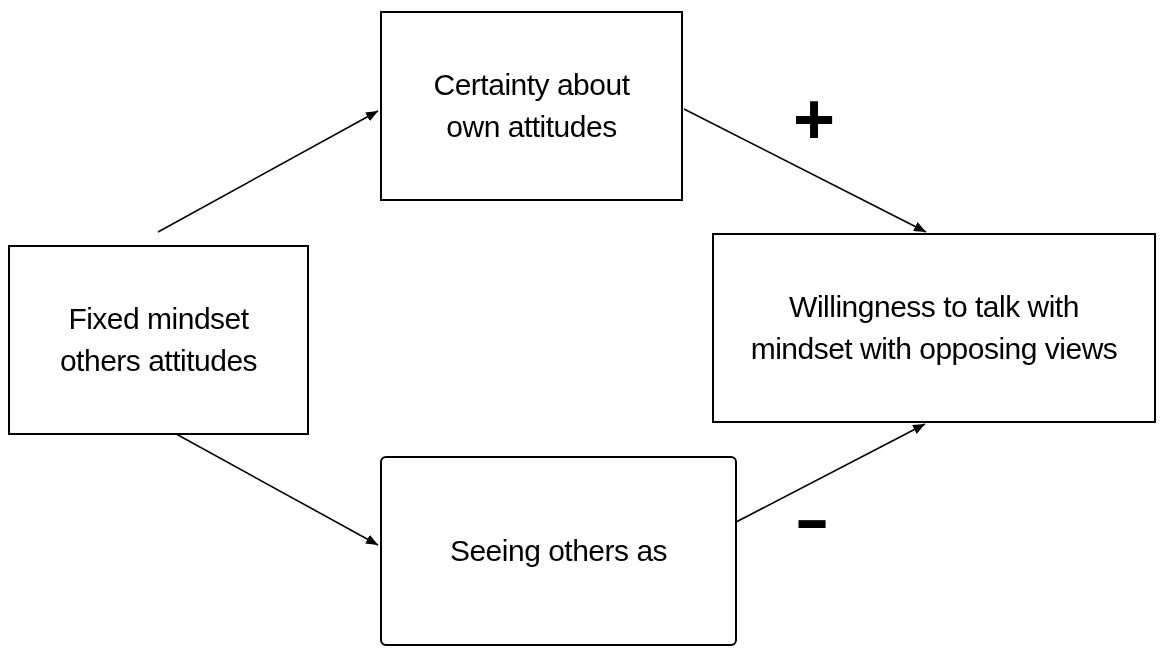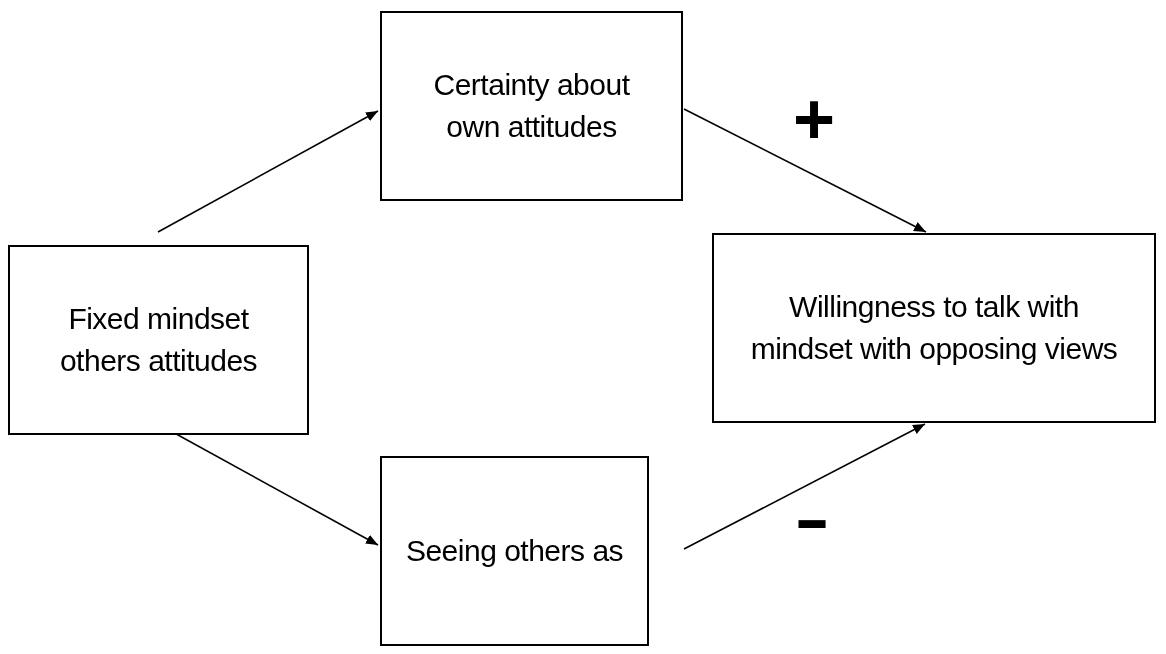--- a/index.html
+++ b/index.html
@@ -34,21 +34,21 @@
     align-items: center;
     justify-content: center;
     text-align: center;
     font-size: 30px;
     line-height: 42px;
     letter-spacing: -0.5px;
     color: #000000;
   }
   .node-fixed   { left: 8px;   top: 233px; width: 301px; height: 190px; margin-top: 12px; }
   .node-certain { left: 380px; top: 11px;  width: 303px; height: 190px; }
-  .node-seeing  { left: 380px; top: 456px; width: 269px; height: 190px; }
+  .node-seeing  { left: 380px; top: 456px; width: 357px; height: 190px; border-radius: 6px; }
   .node-willing { left: 712px; top: 233px; width: 444px; height: 190px; }
   .sign {
     position: absolute;
     width: 90px;
     height: 90px;
     display: flex;
     align-items: center;
     justify-content: center;
     font-weight: bold;
     font-size: 72px;

